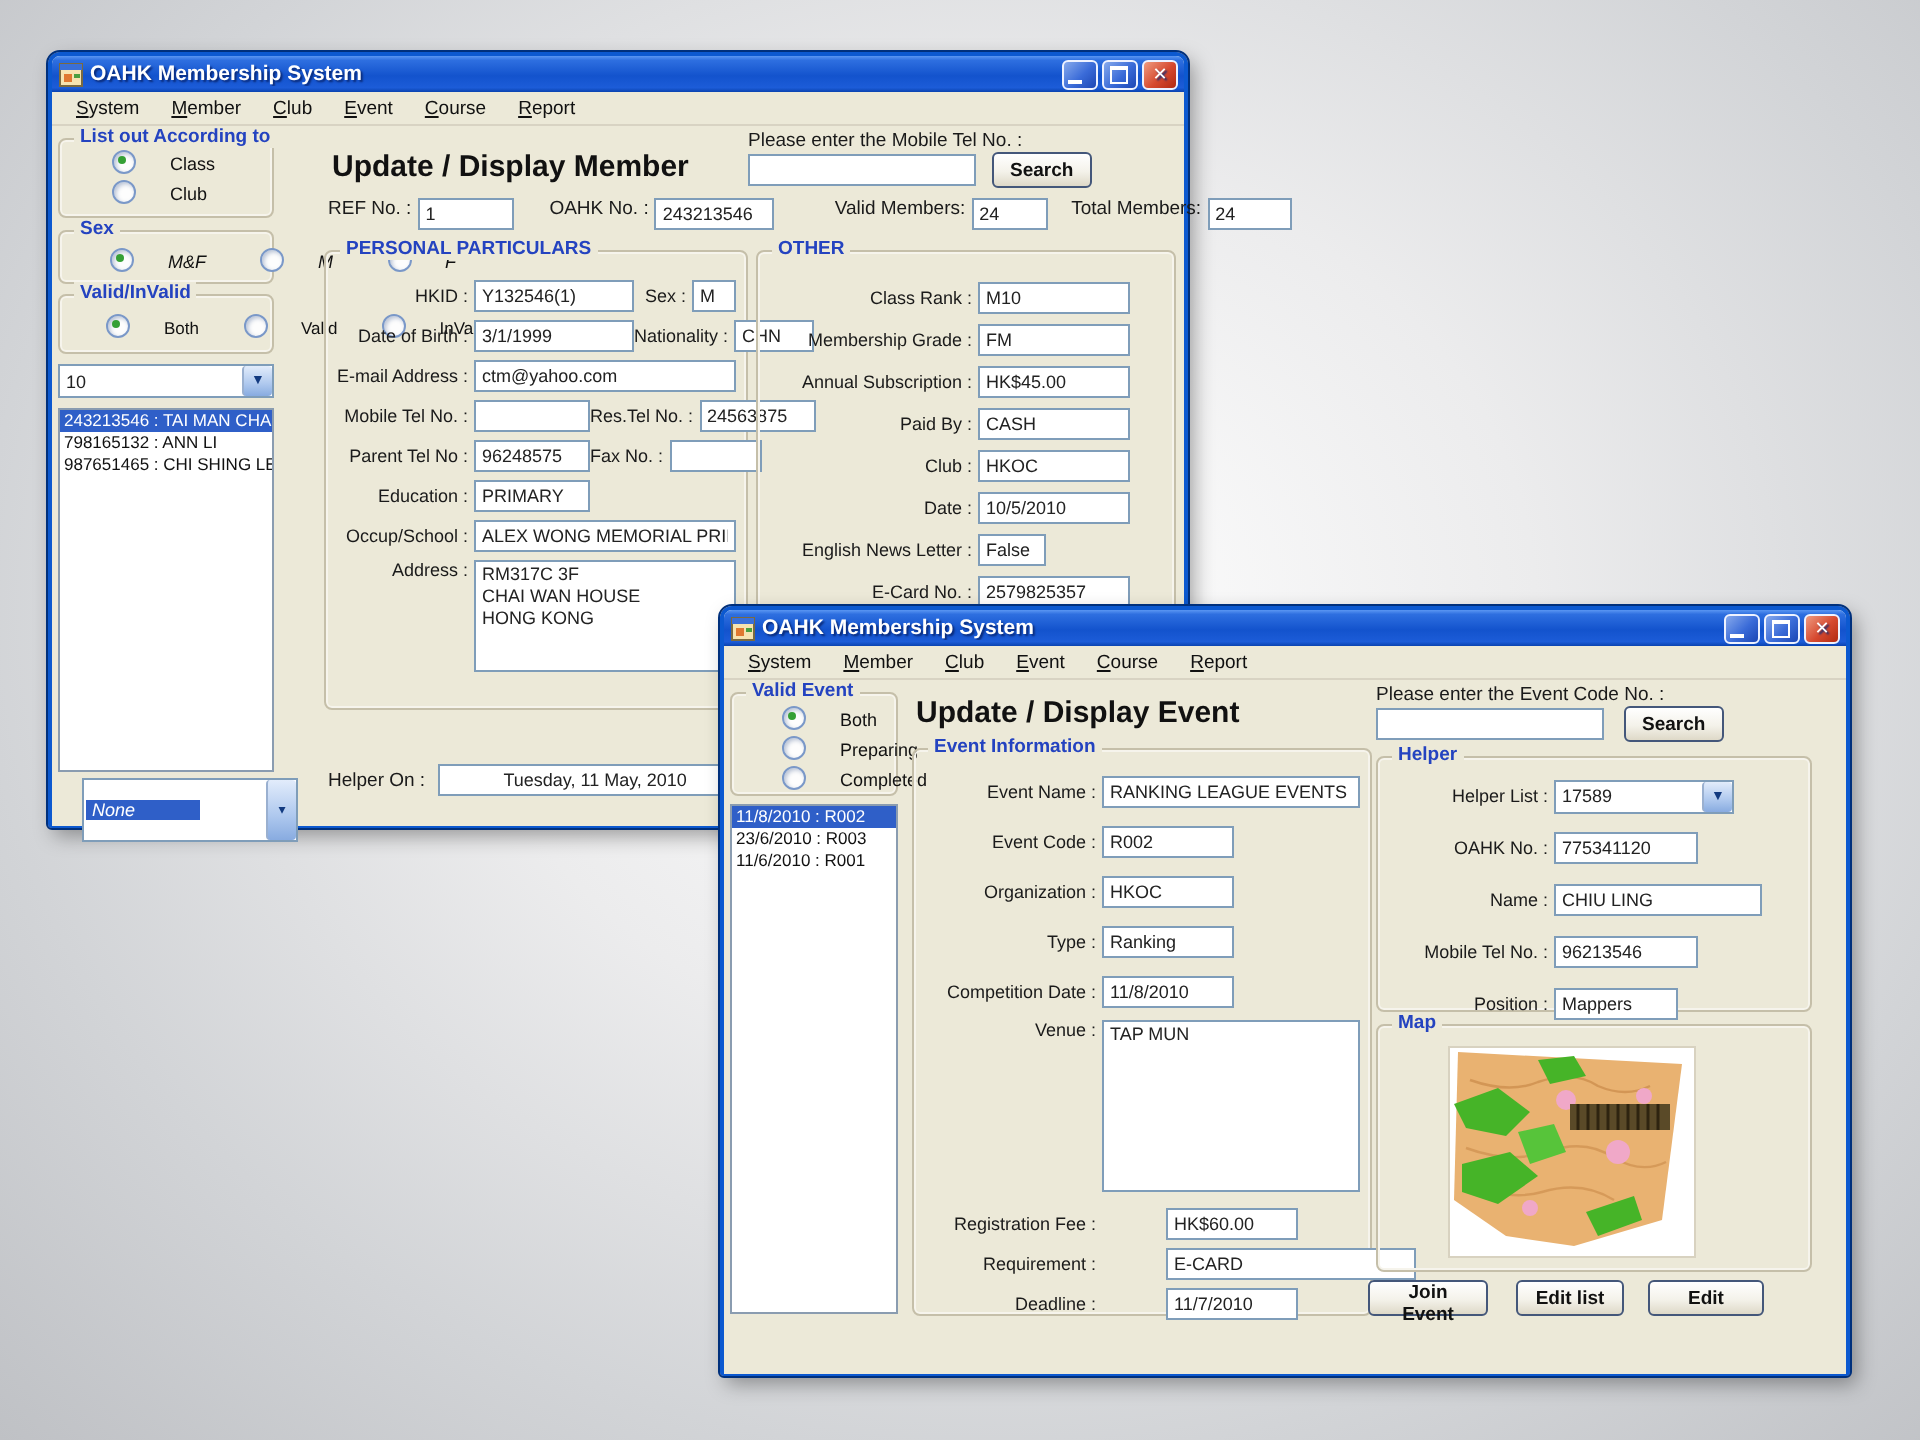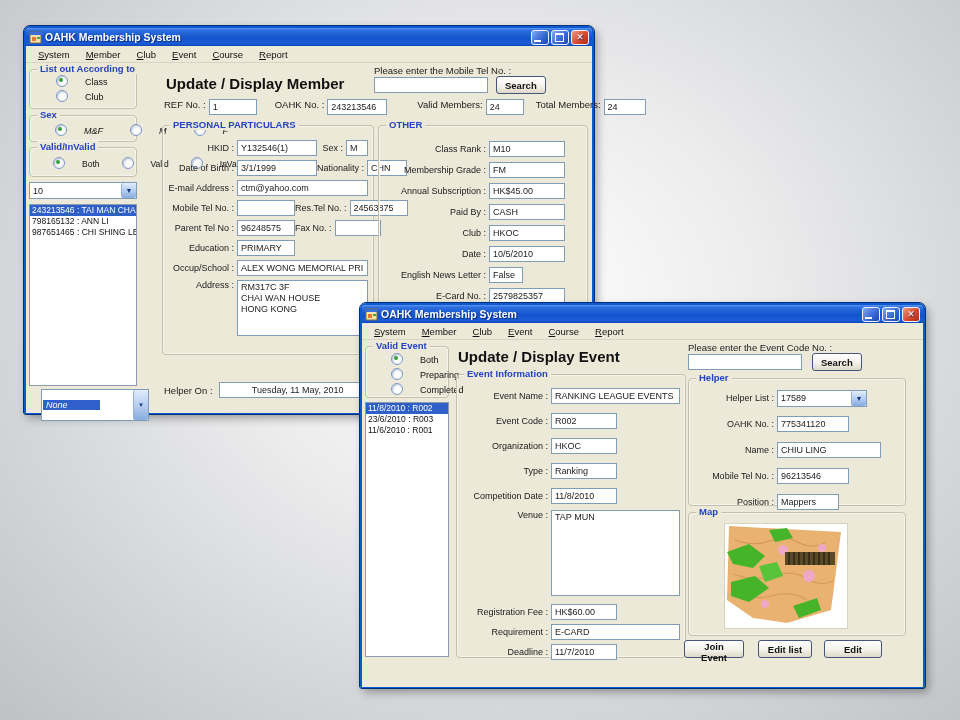--- a/index.html
+++ b/index.html
@@ -67,21 +67,21 @@
   .heading{position:absolute;font-size:15px;font-weight:bold;color:#111;white-space:nowrap;}
   .pp .frow{height:20px;}
   .pp .lb1{width:66px;}
   .og .frow{height:20px;margin-top:1px;}
   .og .lb1{width:102px;}
   
   #ewin{left:360px;top:303px;width:565px;height:385px;z-index:2;}
   #ewin .client{height:347px;}
   .ei .frow{height:25px;}
   .ei .lb1{width:86px;}
-  .ei .frow.short{height:20px;}
+  .ei .frow.short{height:20px;gap:32px;}
   .hp .frow{height:26px;}
   .hp .lb1{width:80px;}
   .mapbox{position:absolute;left:36px;top:11px;width:122px;height:104px;background:#fff;box-shadow:0 0 0 1px #d8d2c0;}
 </style>
 </head>
 <body>
 
 <div class="win" id="mwin">
   <div class="titlebar">
     <svg width="13" height="13">

